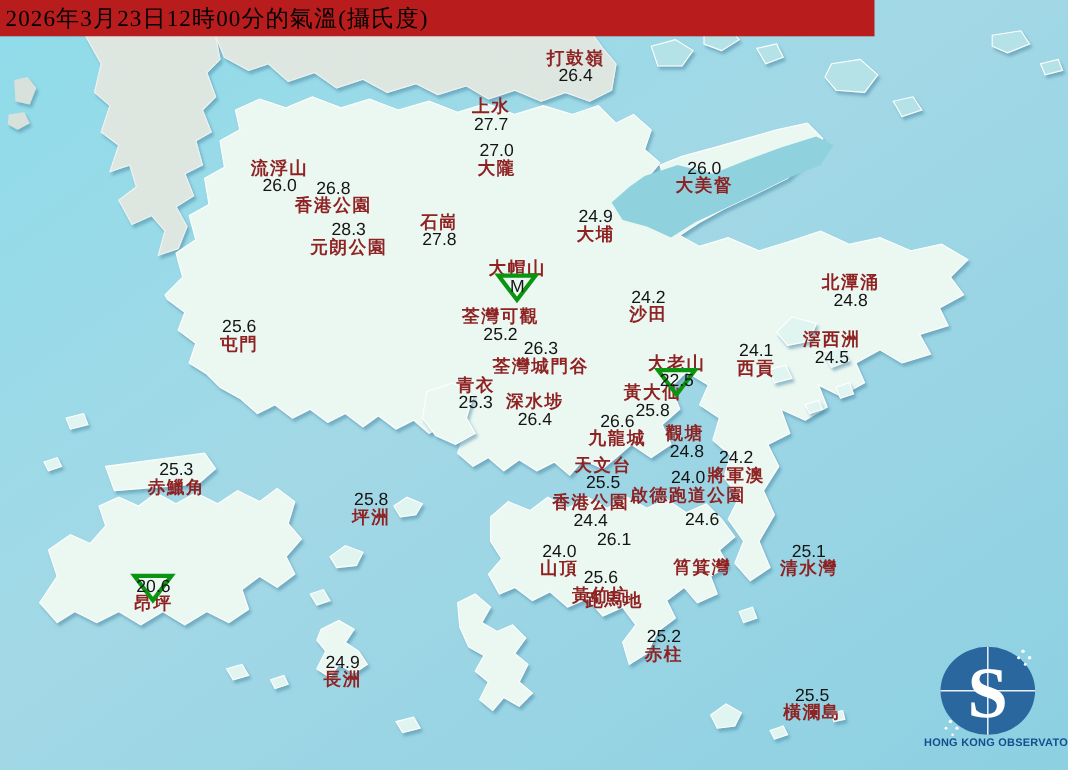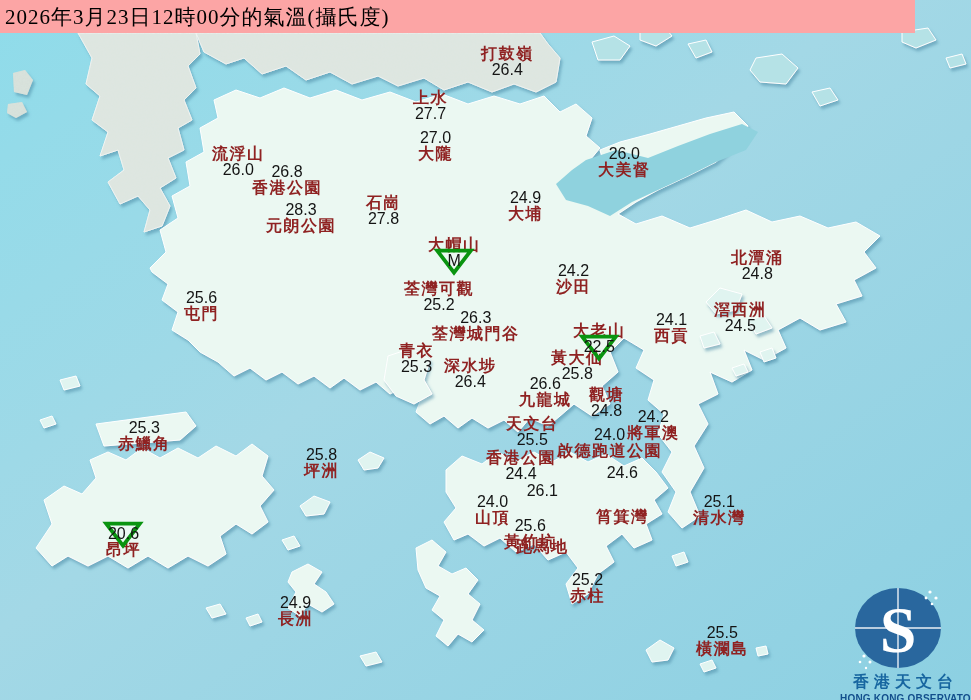--- a/index.html
+++ b/index.html
@@ -1,20 +1,20 @@
 <!DOCTYPE html>
 <html><head>
 <meta charset="utf-8">
 <style>
   html,body{margin:0;padding:0;}
   #screen{position:relative;width:971px;height:700px;overflow:hidden;background:#9dd6e6;font-family:"Liberation Sans",sans-serif;}
-  #titlebar{position:absolute;left:0;top:0;width:915px;height:33px;background:#fca5a5;z-index:30;}
+  #titlebar{position:absolute;left:0;top:0;width:795px;height:33px;background:#b91c1c;z-index:30;}
   #titlebar .t{position:absolute;left:5px;top:3px;font-family:"Liberation Serif","DejaVu Serif",serif;font-size:21px;color:#000;letter-spacing:1px;white-space:nowrap;}
   #map{position:absolute;left:0;top:0;z-index:1;}
-  #stations-layer{position:absolute;left:0;top:0;width:899px;height:700px;z-index:10;}
+  #stations-layer{position:absolute;left:16px;top:0;width:899px;height:700px;z-index:10;}
   .station{position:absolute;display:flex;flex-direction:column;align-items:center;line-height:1.0;}
   .s-name{font-family:"Liberation Serif","DejaVu Serif",serif;font-weight:700;font-size:16px;color:#8f2222;letter-spacing:1.5px;white-space:nowrap;}
   .s-value{font-family:"Liberation Sans","DejaVu Sans",sans-serif;font-size:16px;color:#141414;position:relative;white-space:nowrap;}
   .s-value em{font-style:normal;position:relative;z-index:2;}
   .tri{position:absolute;width:40px;height:28px;left:50%;top:50%;transform:translate(-50%,-46%);z-index:1;overflow:visible;}
   #logo{position:absolute;left:840px;top:572px;width:131px;height:128px;z-index:20;text-align:center;}
   #logo .zh{font-family:"Liberation Serif","DejaVu Serif",serif;font-weight:700;font-size:16px;color:#1766a0;letter-spacing:5px;margin-top:2px;white-space:nowrap;}
   #logo .en{font-family:"Liberation Sans",sans-serif;font-weight:700;font-size:10px;color:#134f8c;letter-spacing:0.2px;white-space:nowrap;}
 </style>
 </head>
@@ -204,21 +204,21 @@
         <span class="s-value"><em>26.4</em></span>
       </div>
       <div class="station" style="left: 551px; top: 350px;">
         <span class="s-name">黃大仙</span>
         <span class="s-value"><em>25.8</em></span>
       </div>
       <div class="station" style="left: 519px; top: 376px;">
         <span class="s-value"><em>26.6</em></span>
         <span class="s-name">九龍城</span>
       </div>
-      <div class="station" style="left: 589px; top: 387px;">
+      <div class="station" style="left: 589px; top: 387px; align-items: flex-end;">
         <span class="s-name">觀塘</span>
         <span class="s-value"><em>24.8</em></span>
       </div>
       <div class="station" style="left: 118px; top: 420px;">
         <span class="s-value"><em>25.3</em></span>
         <span class="s-name">赤鱲角</span>
       </div>
       <div class="station" style="left: 506px; top: 416px;">
         <span class="s-name">天文台</span>
         <span class="s-value"><em>25.5</em></span>
@@ -274,21 +274,20 @@
         <span class="s-name">長洲</span>
       </div>
       <div class="station" style="left: 696px; top: 625px;">
         <span class="s-value"><em>25.5</em></span>
         <span class="s-name">橫瀾島</span>
       </div>
     </div>
 
   <div id="logo">
     <div style="height:98px"></div>
-    <div class="zh">香港天文台</div>
     <div class="en">HONG KONG OBSERVATORY</div>
   </div>
 
   <div id="titlebar">
     <span class="t">2026年3月23日12時00分的氣溫(攝氏度)</span>
   </div>
 
 </div>
 
 </body></html>

